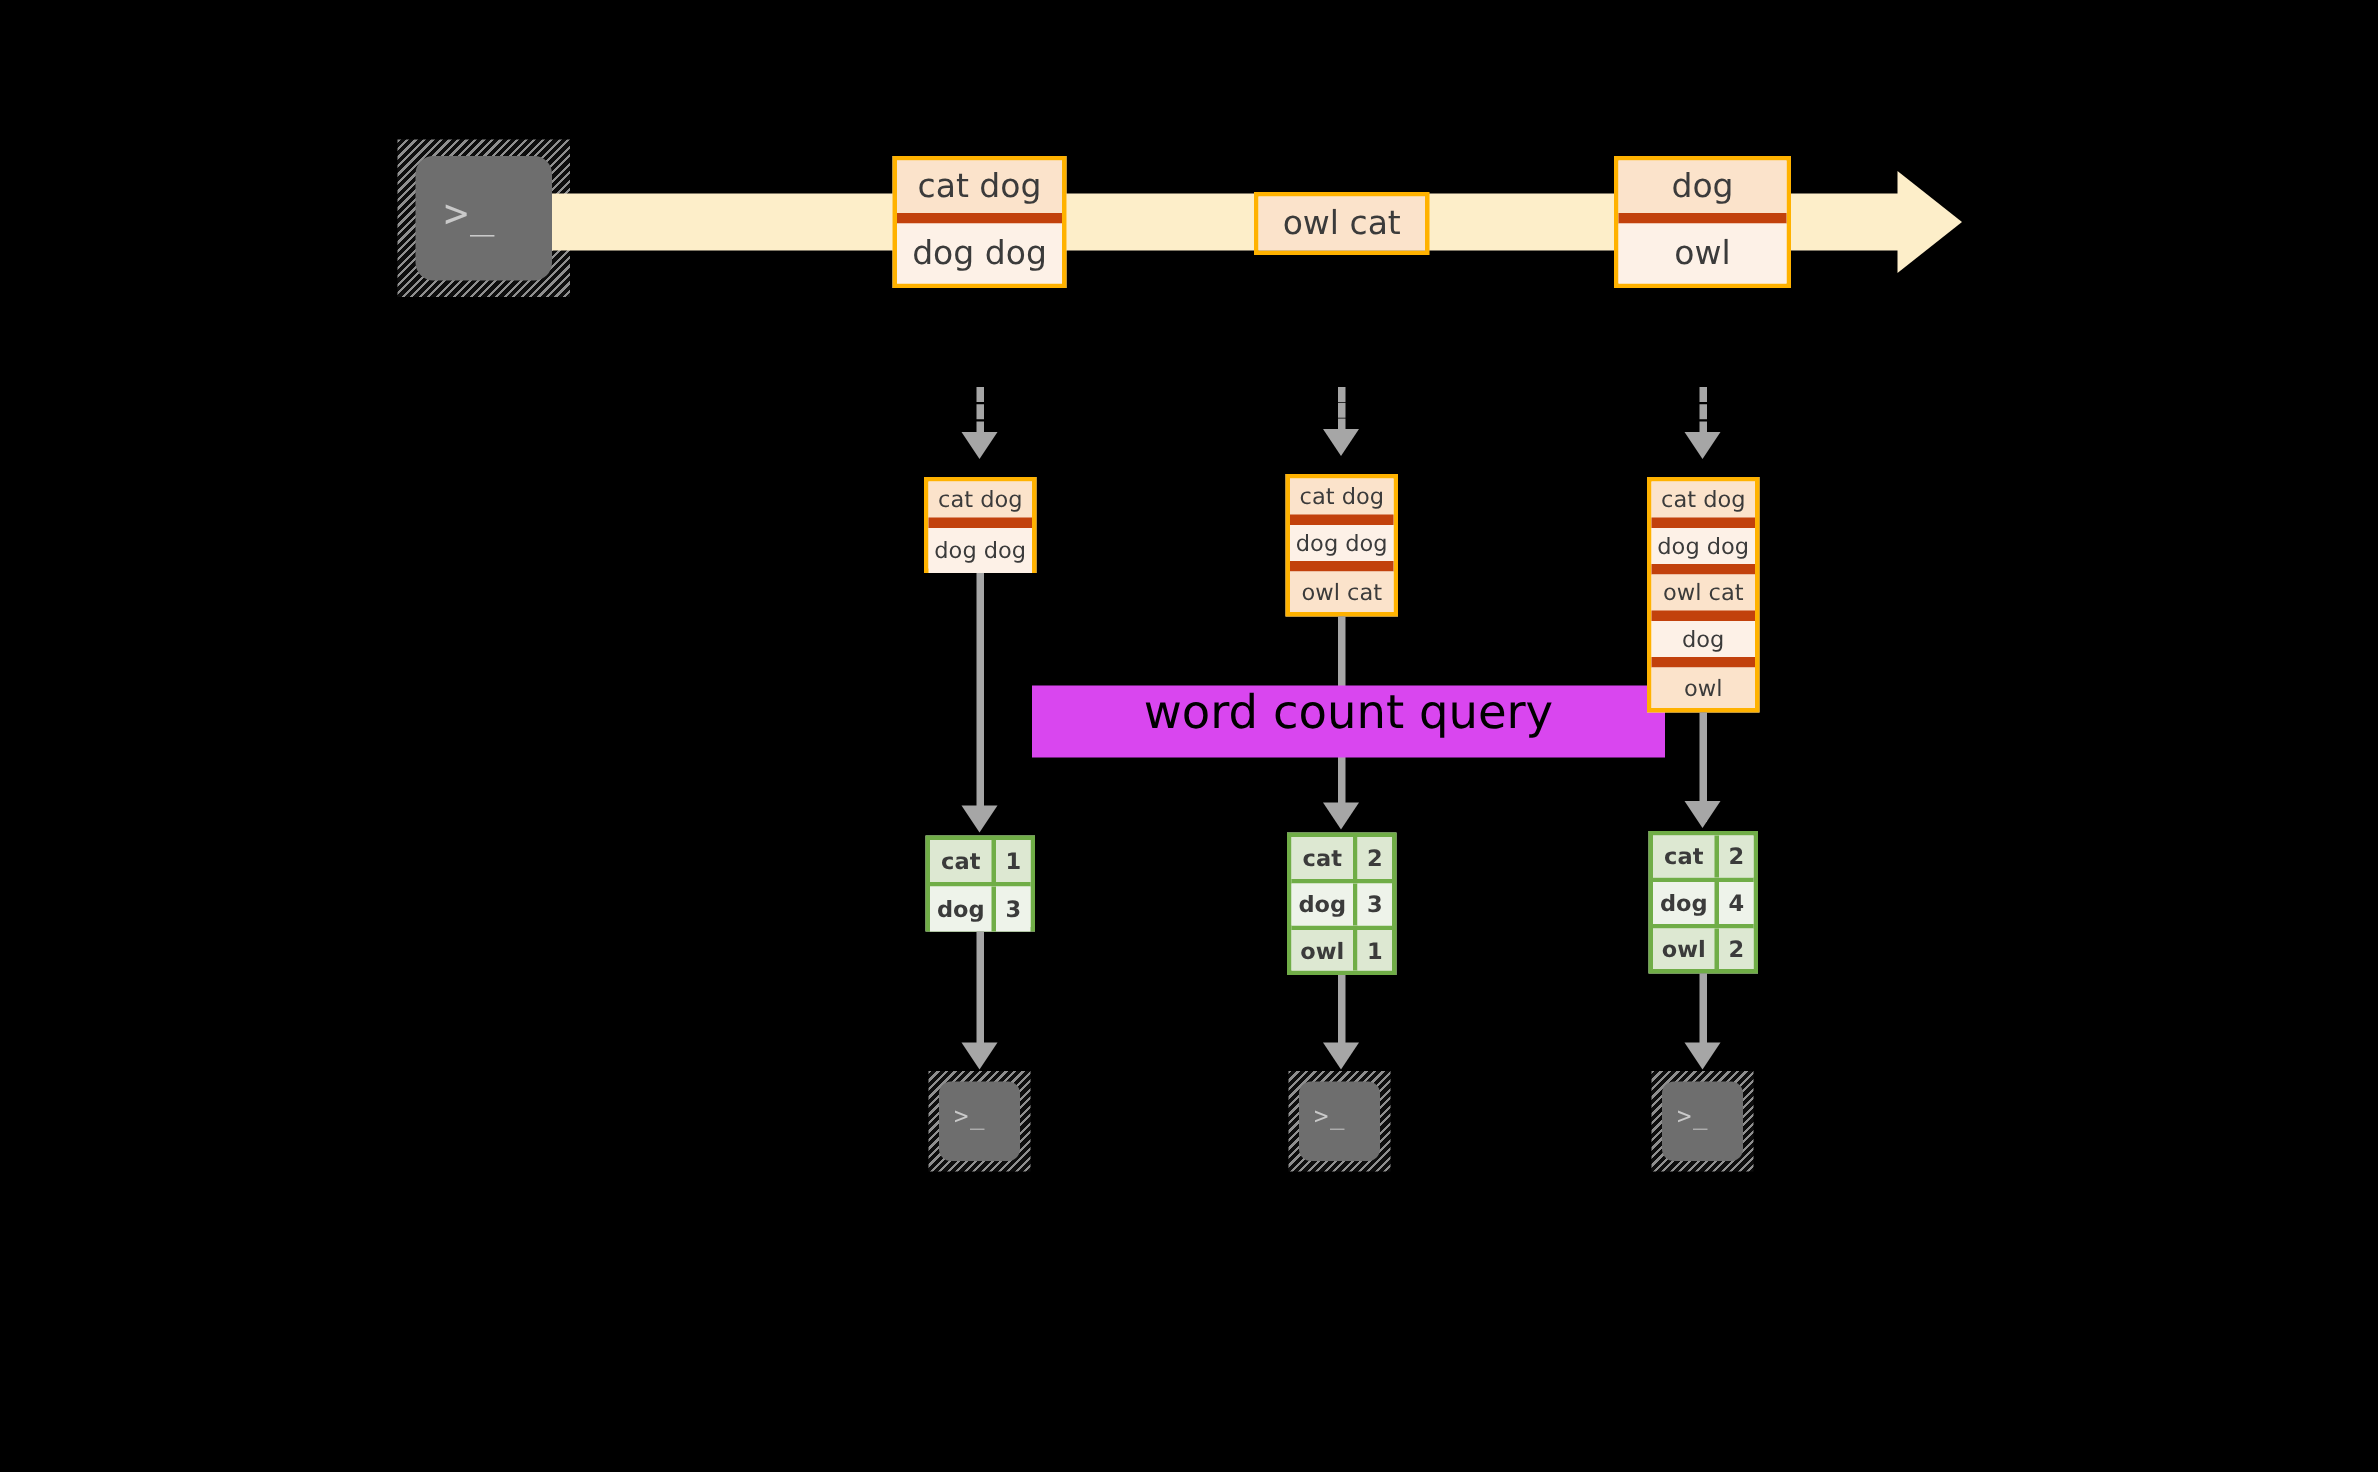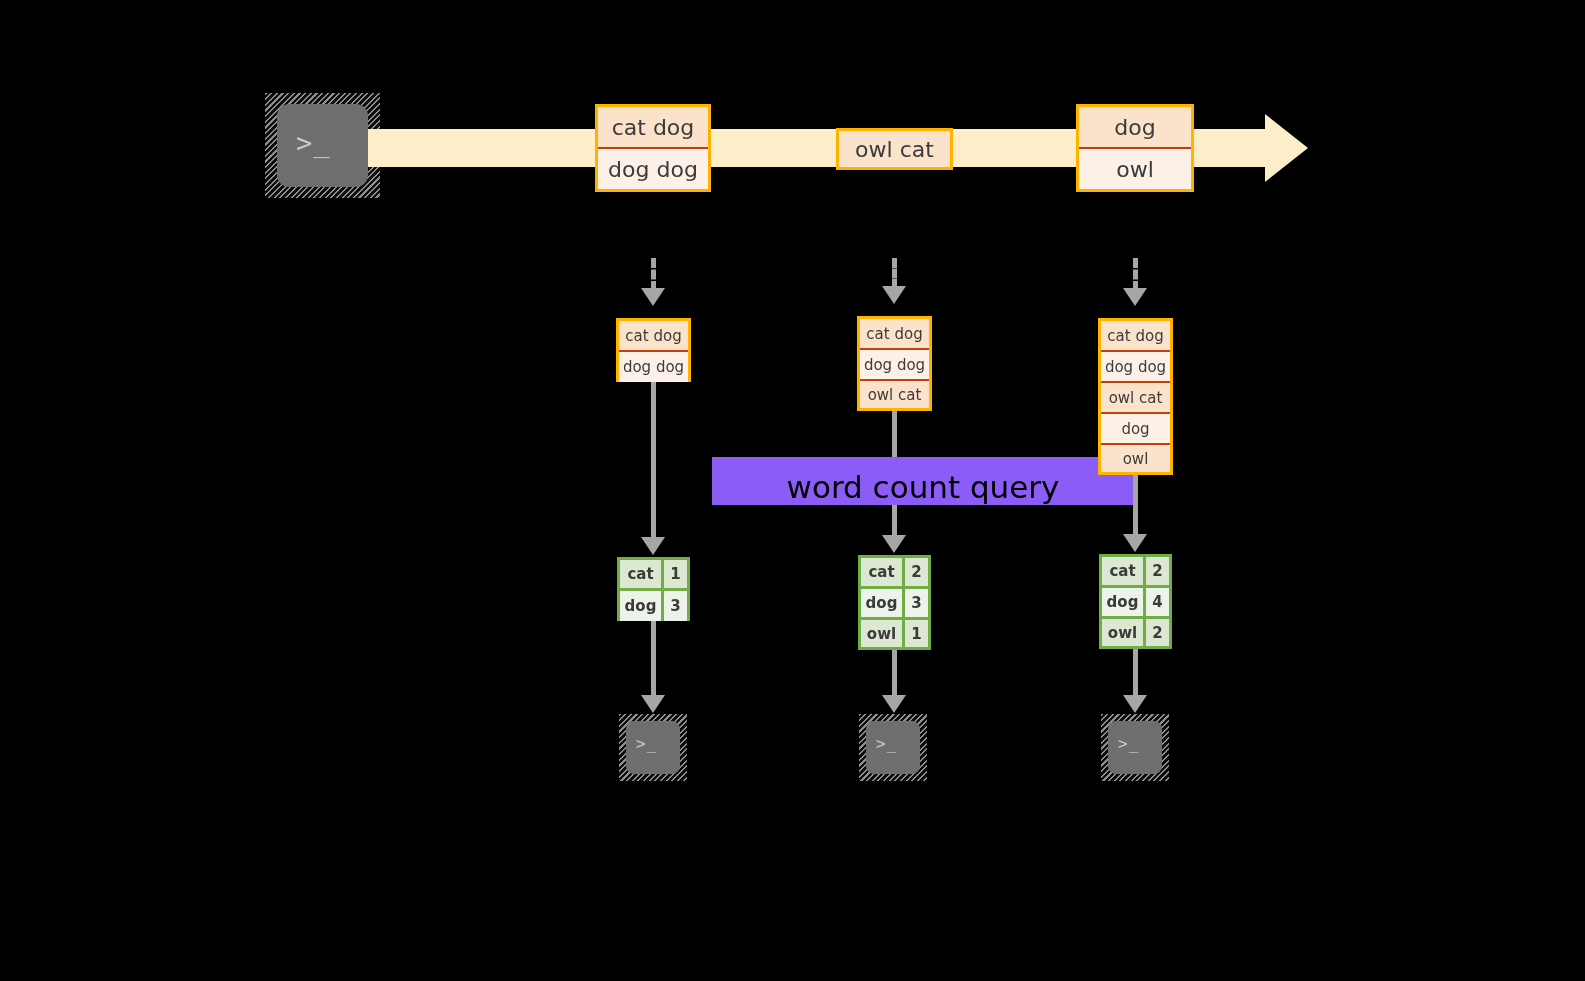--- a/index.html
+++ b/index.html
@@ -46,21 +46,21 @@
 
   
   .ebox{
     position:absolute;box-sizing:border-box;
     border:3px solid #ffb200;
     background:#fdf1e7;
   }
   .erow{
     box-sizing:border-box;
     display:flex;align-items:center;justify-content:center;
-    border-bottom:2px solid #c2410c;
+    border-bottom:7px solid #c2410c;
     background:#fdf1e7;
     white-space:nowrap;
   }
   .erow:last-child{border-bottom:none;}
   .erow.alt{background:#fbe3cb;}
 
   
   .gbox{
     position:absolute;box-sizing:border-box;
     border:3px solid #70ad47;
@@ -88,23 +88,23 @@
     width:0;
   }
   .vhead{
     position:absolute;width:0;height:0;
     border-style:solid;border-color:transparent;
     border-top-color:#a6a6a6;
   }
 
   
   .banner{
-    position:absolute;background:#8b5cf6;
-    display:flex;align-items:flex-end;justify-content:center;
-    color:#000;white-space:nowrap;margin-left:24px;
+    position:absolute;background:#d946ef;
+    display:flex;align-items:flex-start;justify-content:center;
+    color:#000;white-space:nowrap;
   }
 </style>
 </head>
 <body>
 
 <div id="stage">
 
   <div class="term" style="left:265px;top:93px;width:115px;height:105px;">
     <div class="hatch"></div>
     <div class="body" style="left:12px;top:11px;right:12px;bottom:11px;"></div>

